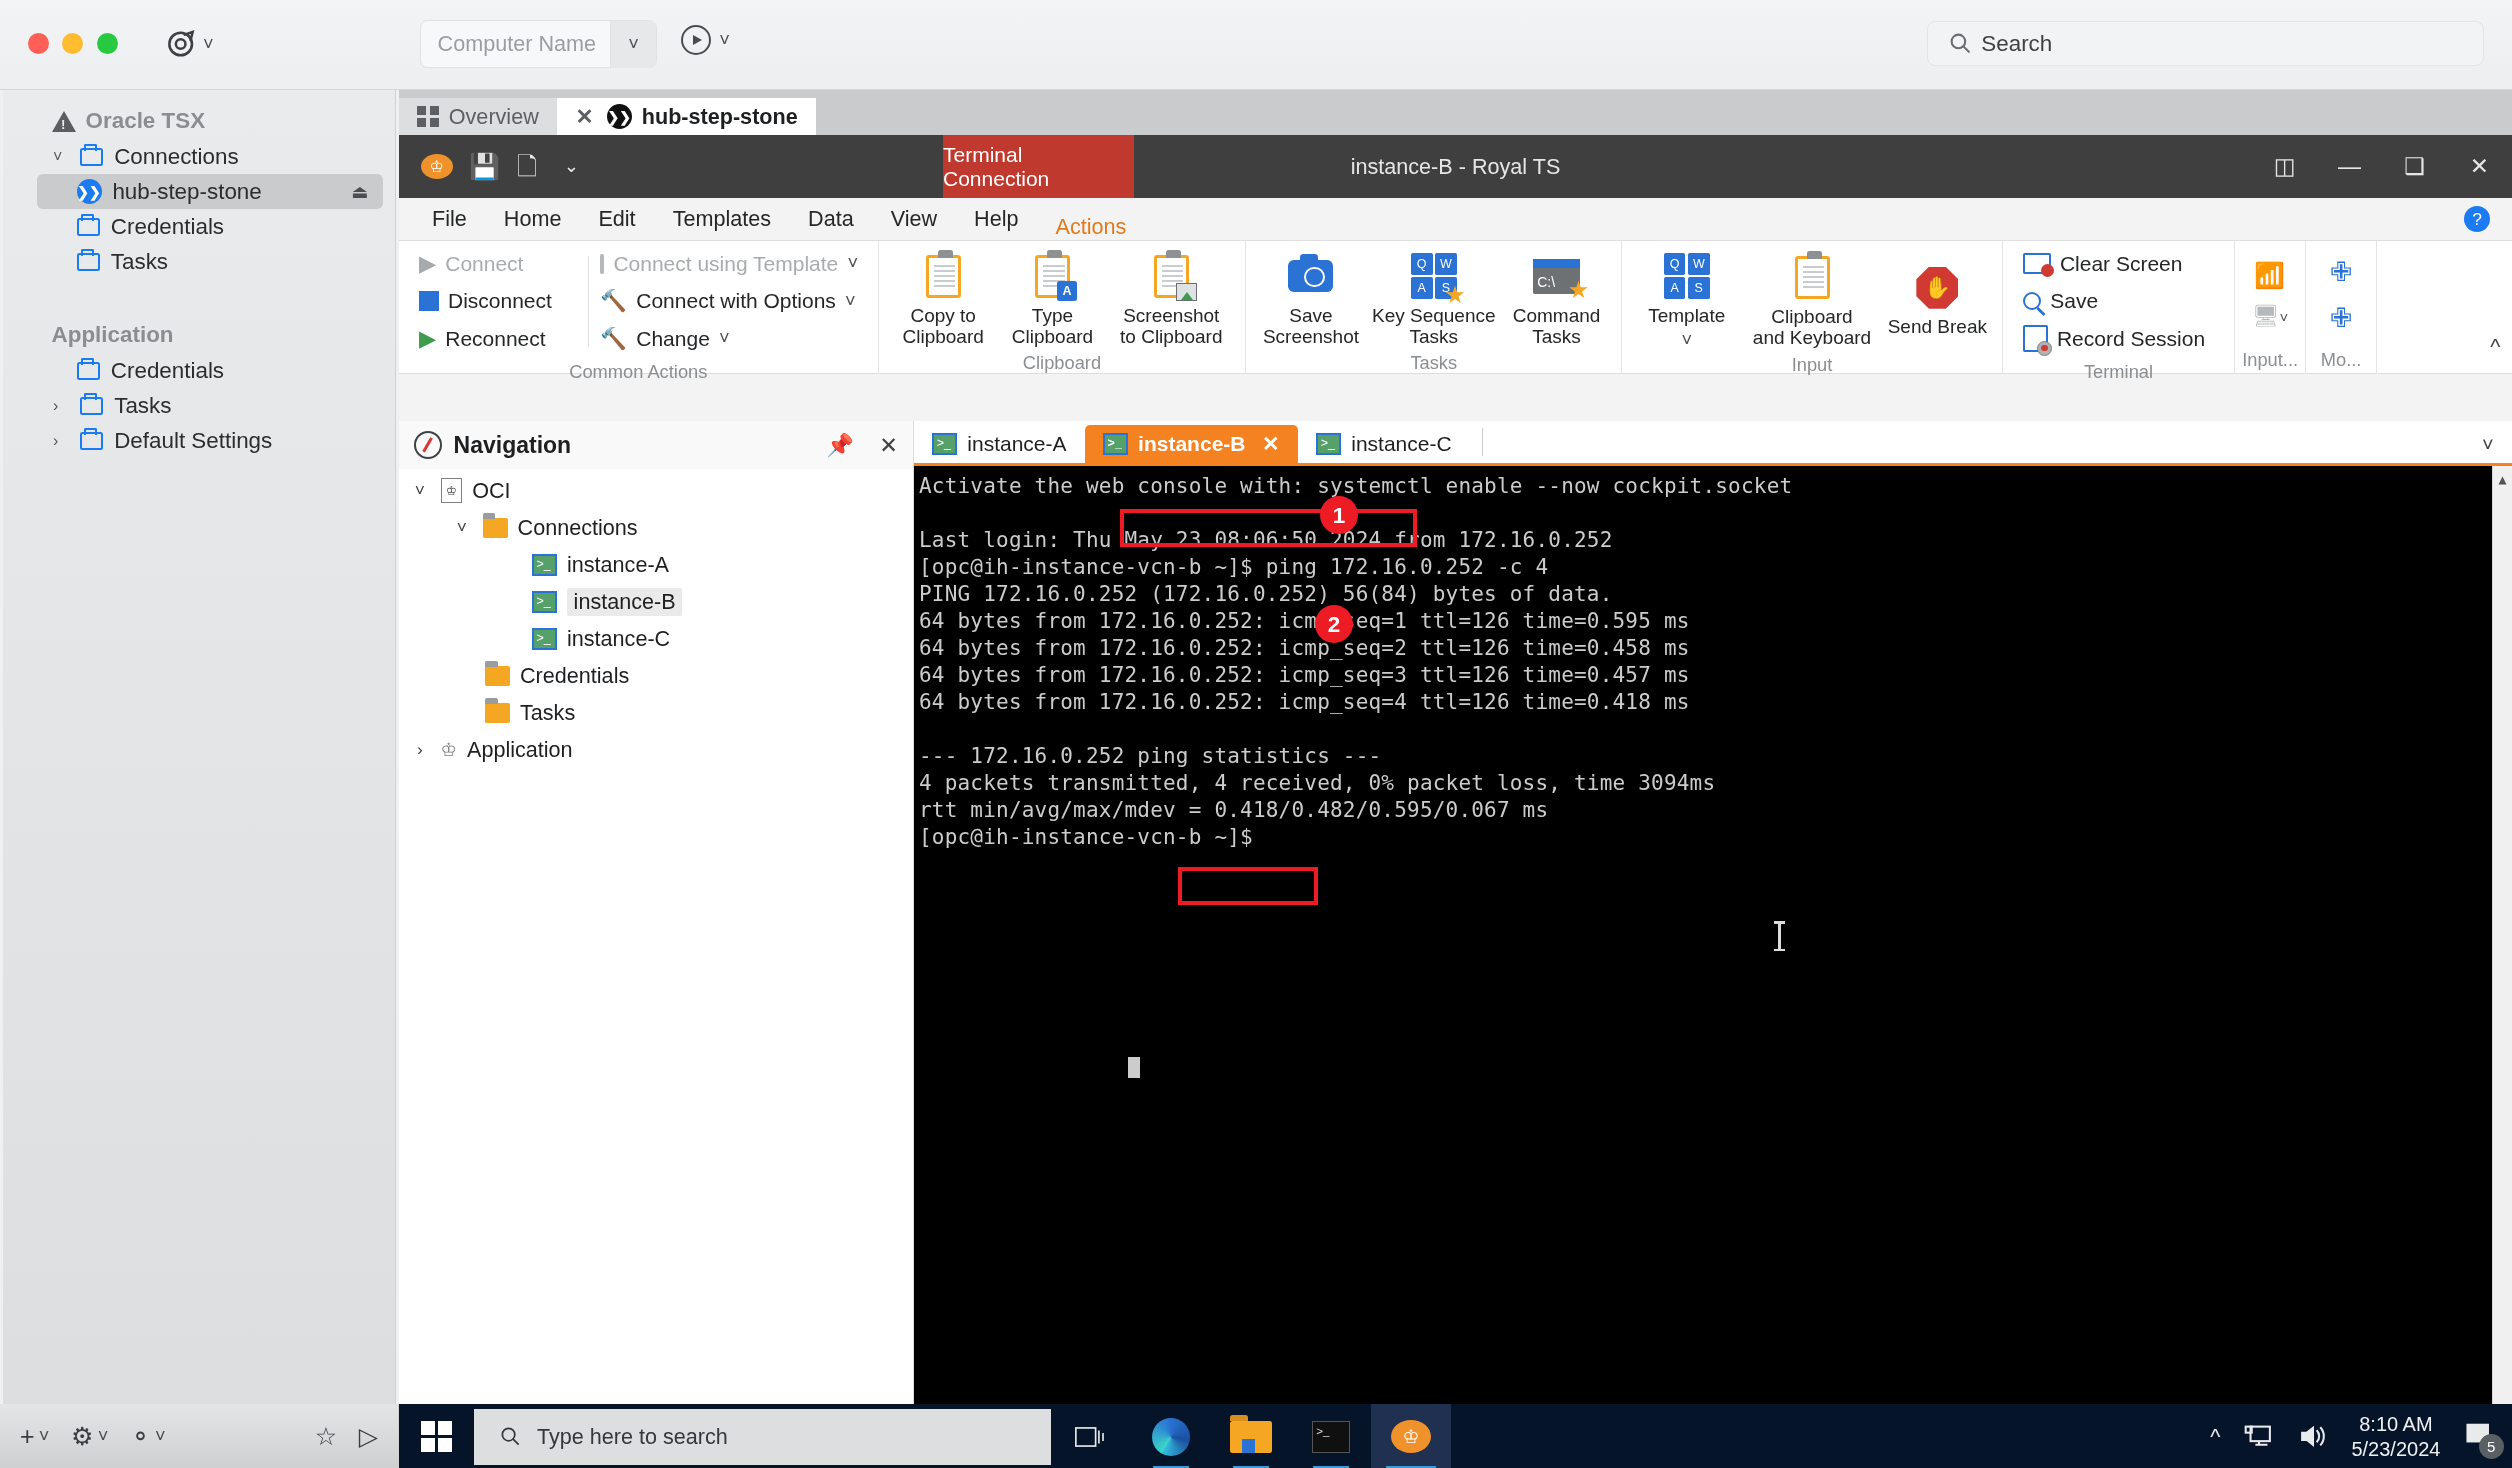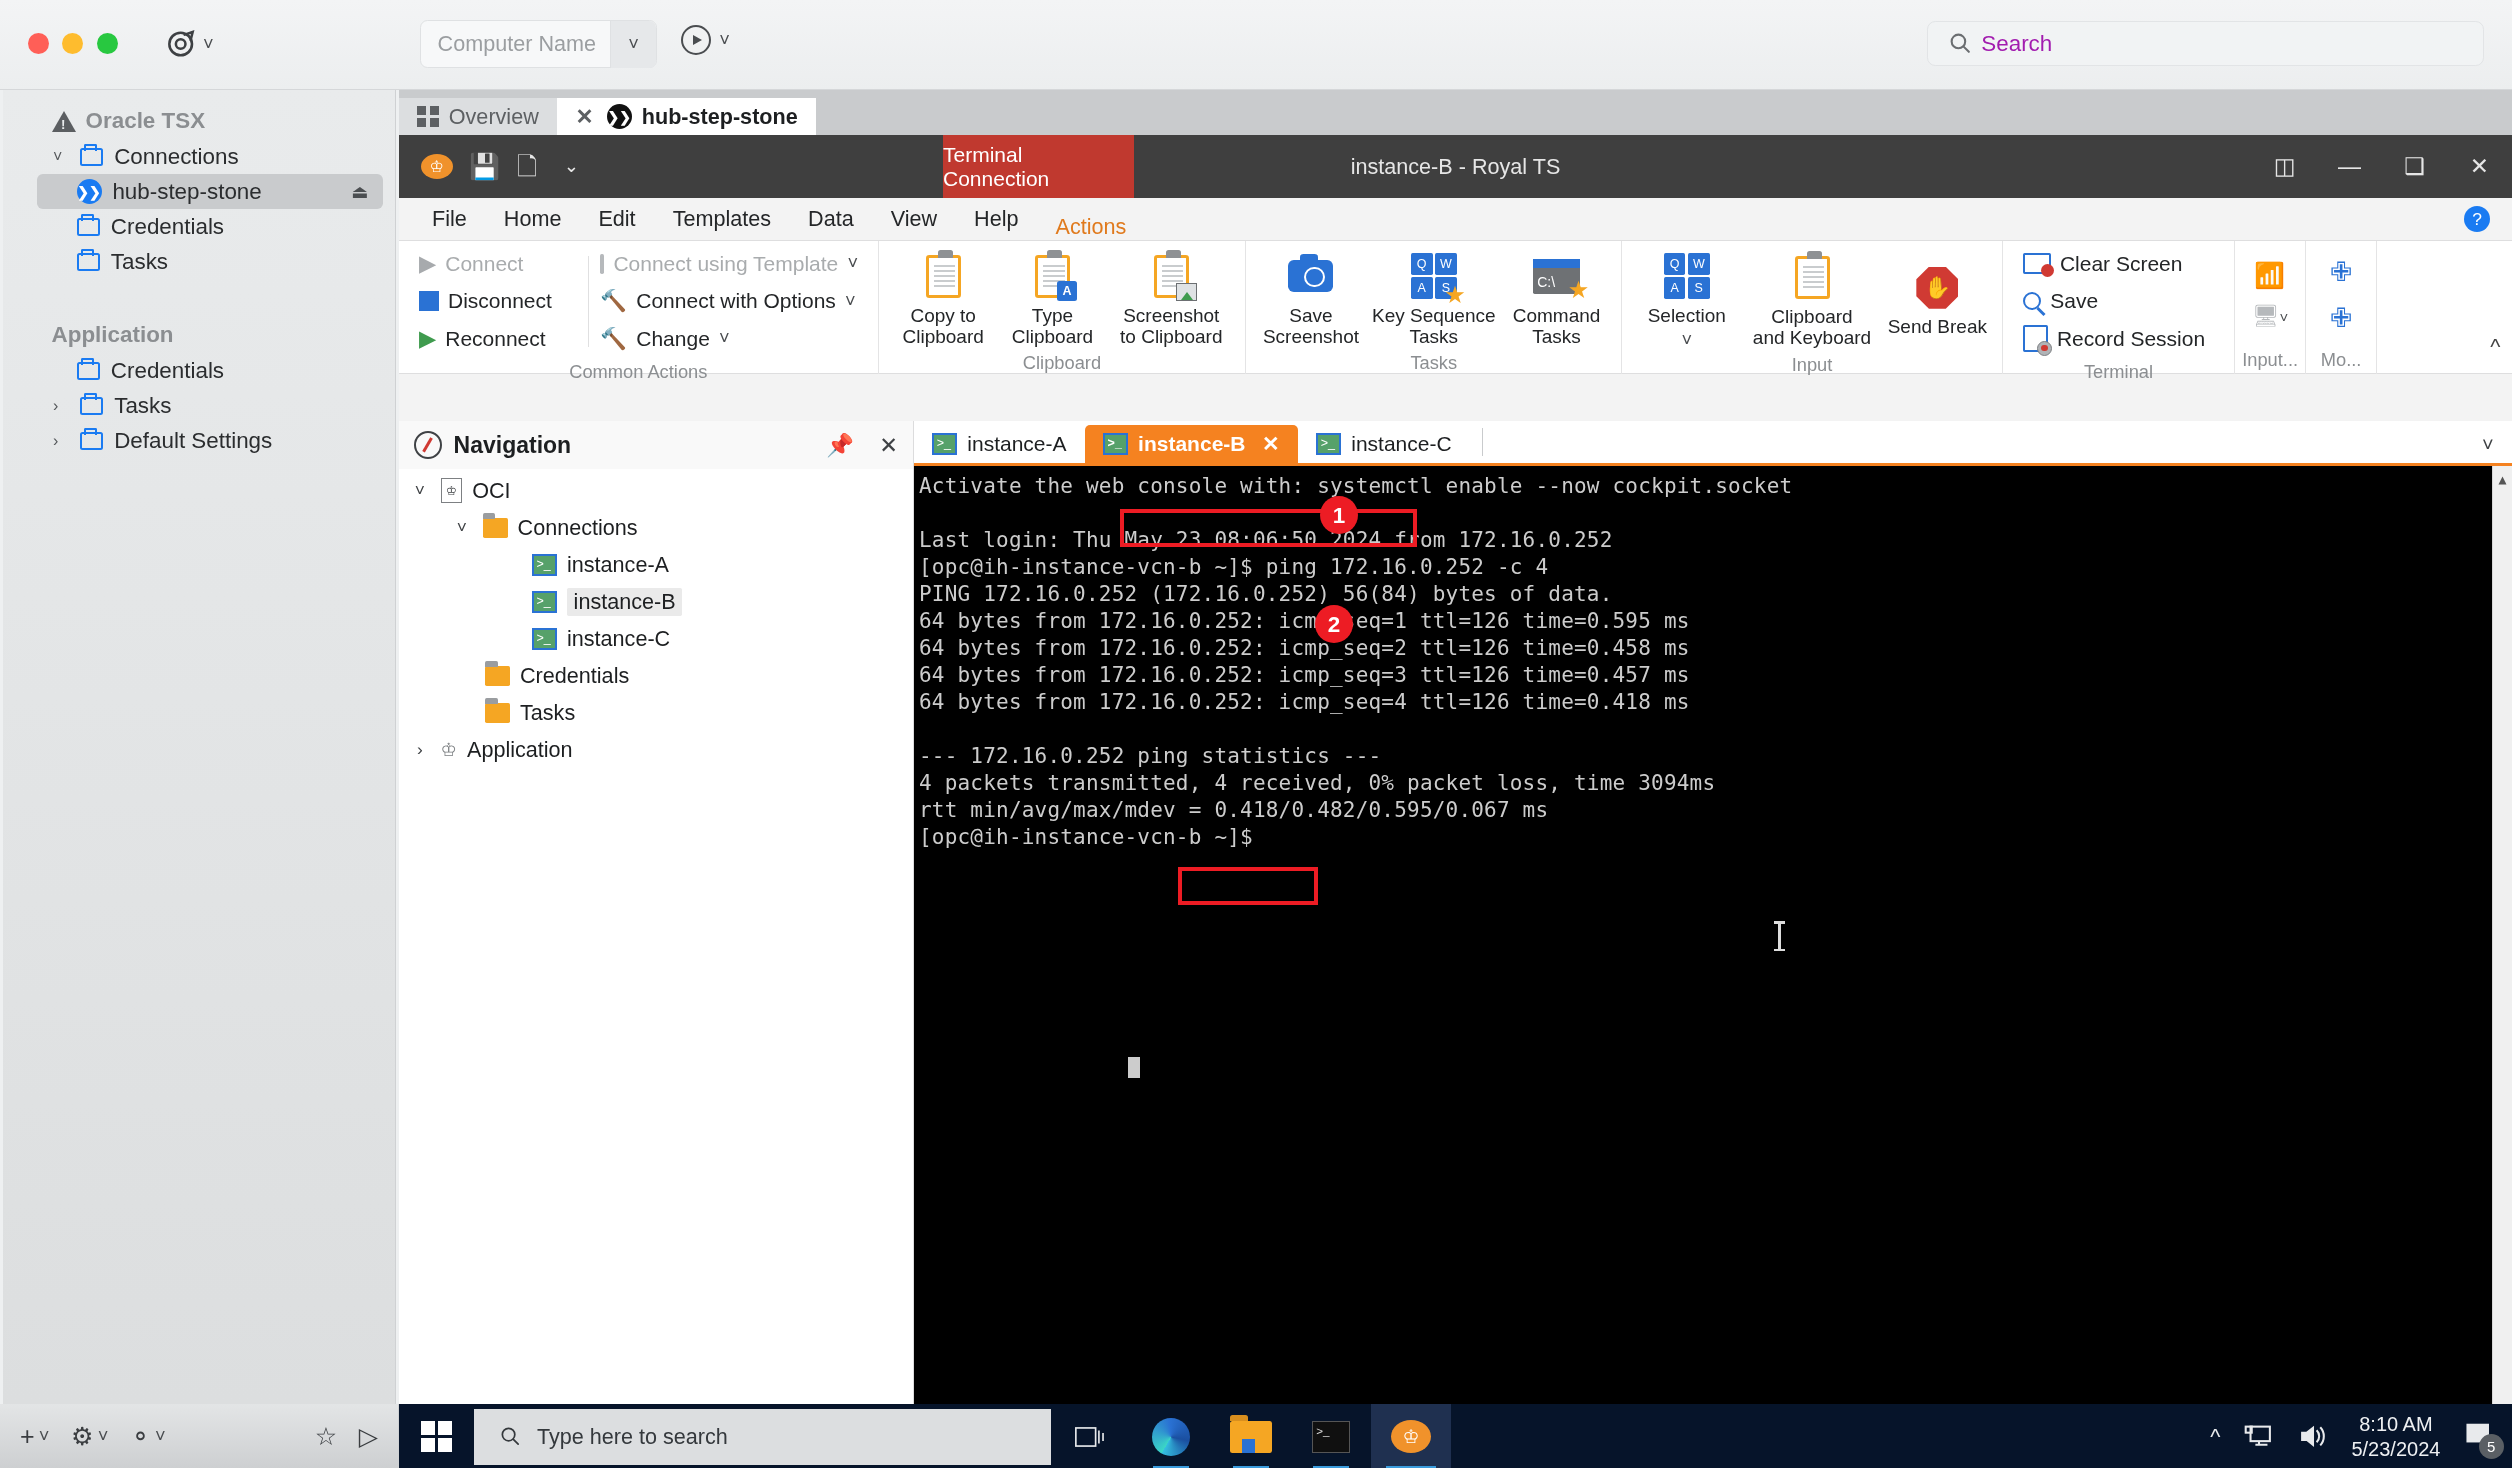--- a/index.html
+++ b/index.html
@@ -23,21 +23,21 @@
   .combo .cbtn{ width:46px; height:47px; background:#e6e8ea; border-left:0.8px solid #dfe1e3;
      border-radius:0 6.6px 6.6px 0; display:flex; align-items:center; justify-content:center; }
   .playbtn{ position:absolute; left:681px; top:25px; display:flex; align-items:center; gap:8.3px; }
   .circ-play{ width:30px; height:30px; border:2.1px solid #4a4d50; border-radius:50%;
      display:flex; align-items:center; justify-content:center; }
   .circ-play i{ width:0;height:0;border-left:9.1px solid #4a4d50;border-top:5.8px solid transparent;border-bottom:5.8px solid transparent; margin-left:2.5px;}
   .chev{ font-size:18.3px; color:#4a4d50; line-height:1; }
   .mac-search{ position:absolute; right:28px; top:21px; width:557px; height:45px;
      border:0.8px solid #e2e4e6; border-radius:8.3px; background:#f1f3f4;
      display:flex; align-items:center; padding-left:20px; gap:8.3px; }
-  .mac-search .ph{ font-size:22.4px; color:#a21caf; }
+  .mac-search .ph{ font-size:22.4px; color:#404040; }
 
   
   .mac-sidebar{ position:absolute; left:3px; top:90px; width:393px; bottom:65px;
      background:linear-gradient(#e9ebec,#dcdedf); border-right:0.8px solid #cfd1d3; padding-top:10px;padding-left:22px; }
   .sb-group{ font-size:22.4px; color:#8b8e91; font-weight:700; padding:8.3px 0 5px 26.6px; display:flex; align-items:center; gap:10px;}
   .sb-row{ height:35px; display:flex; align-items:center; font-size:22.4px; color:#2b2d2f; gap:10.8px; padding-left:25px; position:relative;}
   .sb-row.lvl1{ padding-left:28px; }
   .sb-row.lvl2{ padding-left:52px; }
   .sb-row.sel{ background:#c9cbcd; border-radius:5.8px; margin:0 11.6px 0 11.6px; padding-left:40px; }
   .tri{ width:16.6px; color:#55585b; font-size:16px; }
@@ -483,21 +483,21 @@
           <div class="items">
             <div class="big">
               <span class="bic">
                   <span class="keys">
                     <b>Q</b>
                     <b>W</b>
                     <b>A</b>
                     <b>S</b>
                   </span>
                 </span>
-              <span>Selection</span>
+              <span>Template</span>
               <span class="chev">˅</span>
             </div>
             <div class="big" style="width:138px;">
               <span class="bic">
                   <span class="clip">
                     <i></i>
                   </span>
                 </span>
               <span style="white-space:pre-line;">Clipboard
 and Keyboard</span>

